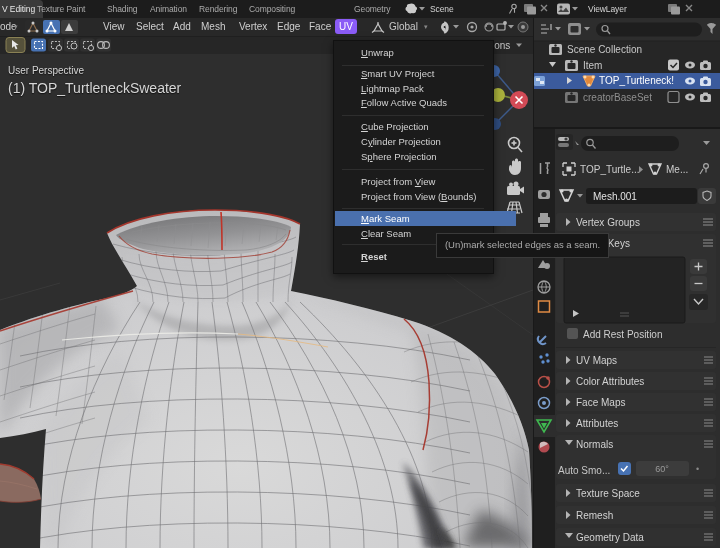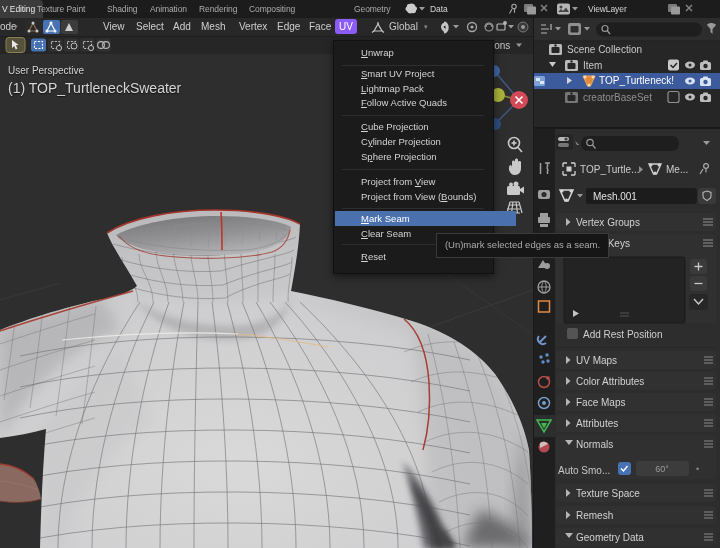--- a/index.html
+++ b/index.html
@@ -36,21 +36,21 @@
 <body>
 
 <div class="abs" id="topbar">
   <div class="tab active" style="left:-6px;">V Editing</div>
   <div class="tab" style="left:37px;">Texture Paint</div>
   <div class="tab" style="left:107px;">Shading</div>
   <div class="tab" style="left:150px;">Animation</div>
   <div class="tab" style="left:199px;">Rendering</div>
   <div class="tab" style="left:249px;">Compositing</div>
   <div class="tab" style="left:354px;">Geometry</div>
-  <div class="tab" style="left:430px;color:#d5d5d5;">Data</div>
+  <div class="tab" style="left:430px;color:#d5d5d5;">Scene</div>
   <div class="tab" style="left:588px;color:#d5d5d5;">ViewLayer</div>
 </div>
 
 <div class="abs" id="vhead">
   <div class="m" style="left:0px;">ode</div>
   <div class="m" style="left:14px;color:#888;font-size:7px;">▾</div>
   <div class="m" style="left:103px;">View</div>
   <div class="m" style="left:136px;">Select</div>
   <div class="m" style="left:173px;">Add</div>
   <div class="m" style="left:201px;">Mesh</div>
@@ -573,18 +573,18 @@
   <div class="mi" style="top:78px;"><u>C</u>ube Projection</div>
   <div class="mi" style="top:93px;">C<u>y</u>linder Projection</div>
   <div class="mi" style="top:108px;">S<u>p</u>here Projection</div>
   <div class="sep" style="top:128px;"></div>
   <div class="mi" style="top:133px;">Project from <u>V</u>iew</div>
   <div class="mi" style="top:148px;">Project from View (<u>B</u>ounds)</div>
   <div class="sep" style="top:167px;"></div>
   <div class="mi" style="top:170px;background:#4a70ae;color:#fff;height:15px;line-height:15px;"><u>M</u>ark Seam</div>
   <div class="mi" style="top:185px;"><u>C</u>lear Seam</div>
   <div class="sep" style="top:203px;"></div>
-  <div class="mi" style="top:208px;"><u>R</u>eset</div>
+  <div class="mi" style="top:208px;font-weight:bold;"><u>R</u>eset</div>
 </div>
 <div class="abs" style="left:533px;top:18px;width:1px;height:530px;background:#191919;z-index:7;"></div>
 <div class="abs" style="left:533px;top:127px;width:187px;height:2px;background:#191919;z-index:7;"></div>
 
 <div class="abs" id="tip">(Un)mark selected edges as a seam.</div>
 
 </body></html>

